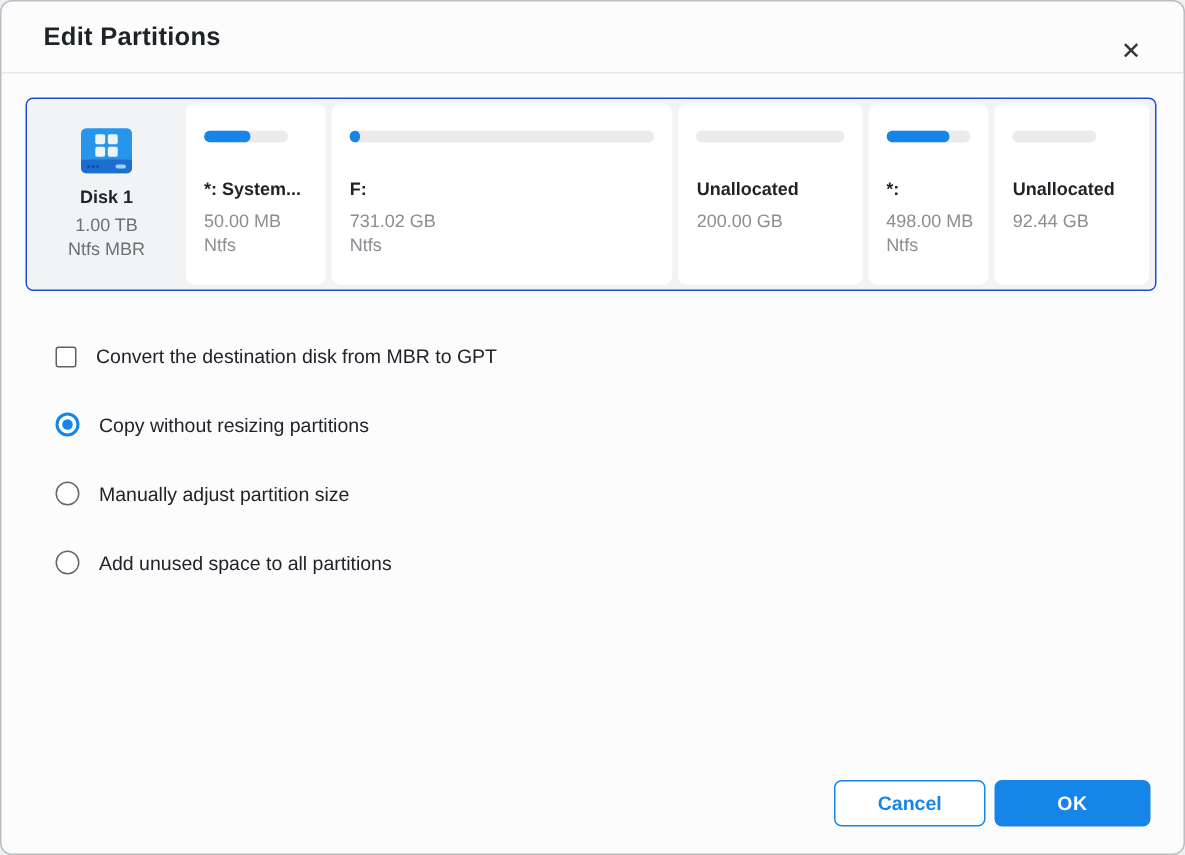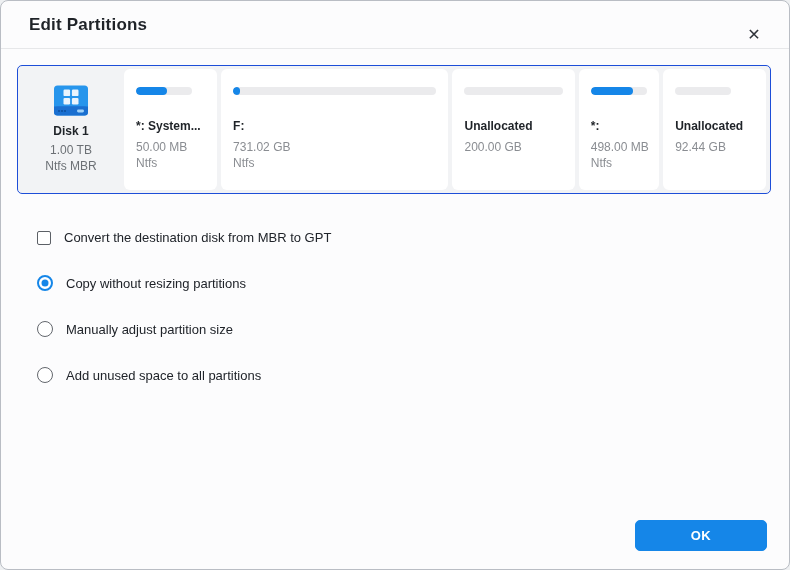--- a/index.html
+++ b/index.html
@@ -135,21 +135,21 @@
     font-size:13px;font-weight:bold;
     display:flex;align-items:center;justify-content:center;
     cursor:pointer;
   }
   .btn-cancel{
     background:#fff;
     border:1px solid var(--accent);
     color:var(--accent);
   }
   .btn-ok{
-    width:132px;
+    width:104px;
     background:var(--accent);
     border:1px solid var(--accent);
     color:#fff;
     letter-spacing:.5px;
   }
 </style>
 </head>
 <body>
 
 <div class="dialog">
@@ -241,16 +241,17 @@
           <div class="opt-row">
     <span class="radio-circle"></span>
     <span class="opt-label">Add unused space to all partitions</span>
   </div>
         </div>
     </div>
 
   </div>
 
   <div class="dlg-footer">
+    <button class="btn btn-cancel">Cancel</button>
     <button class="btn btn-ok">OK</button>
   </div>
 
 </div>
 
 </body></html>

